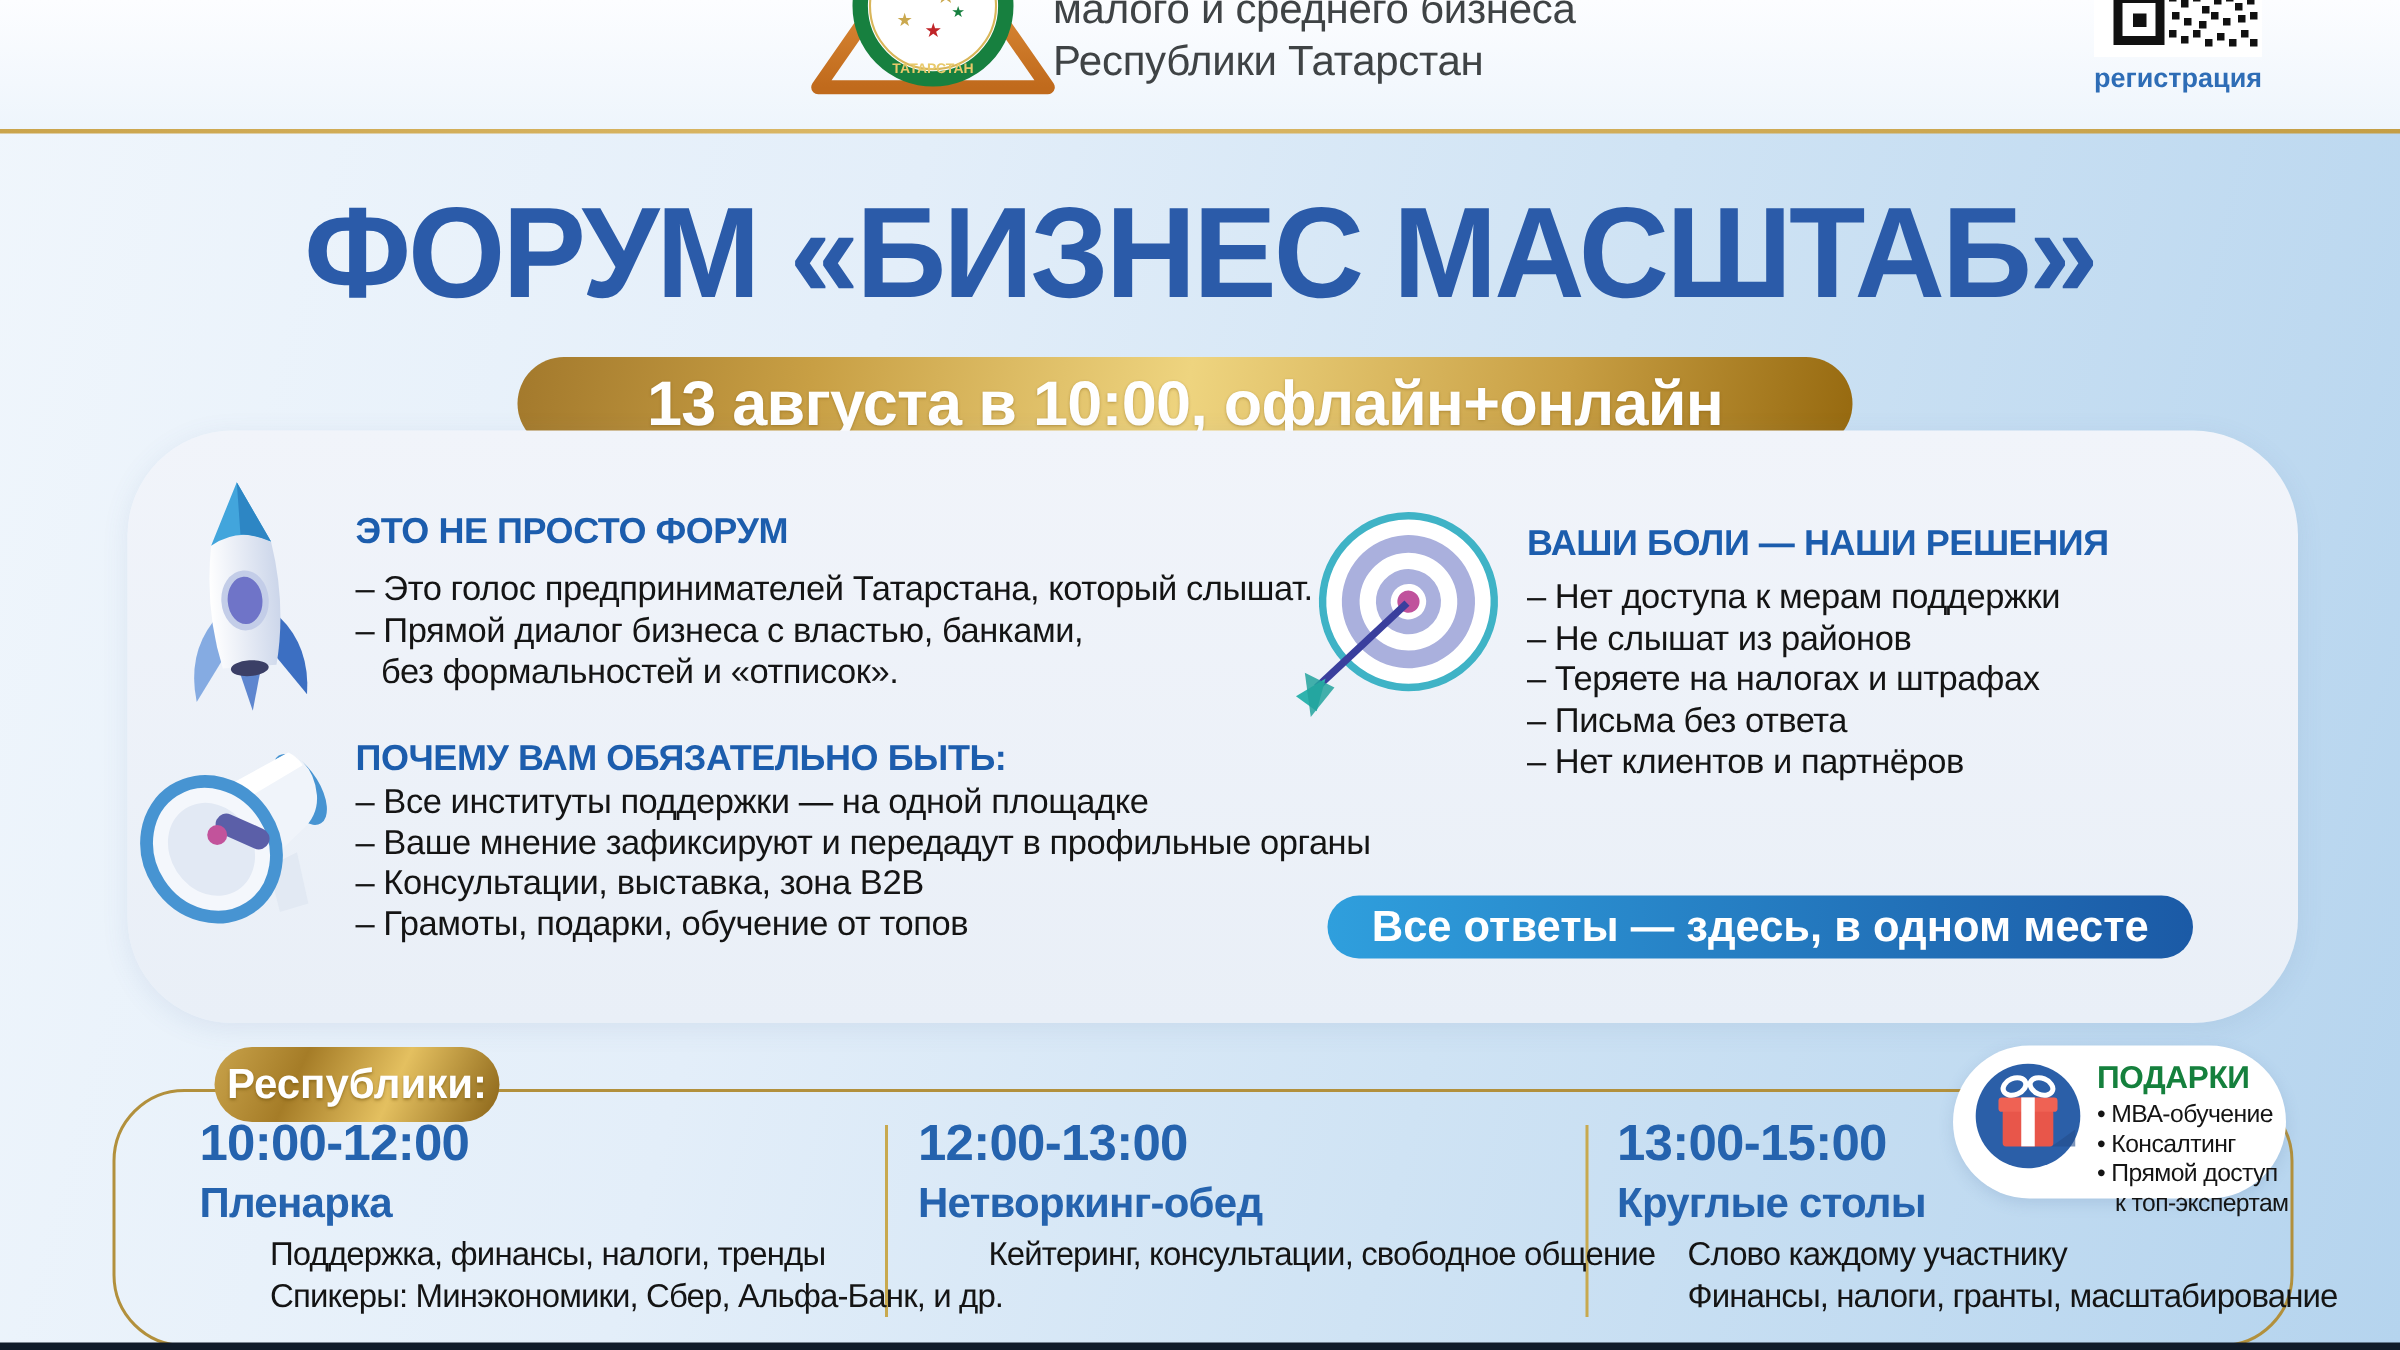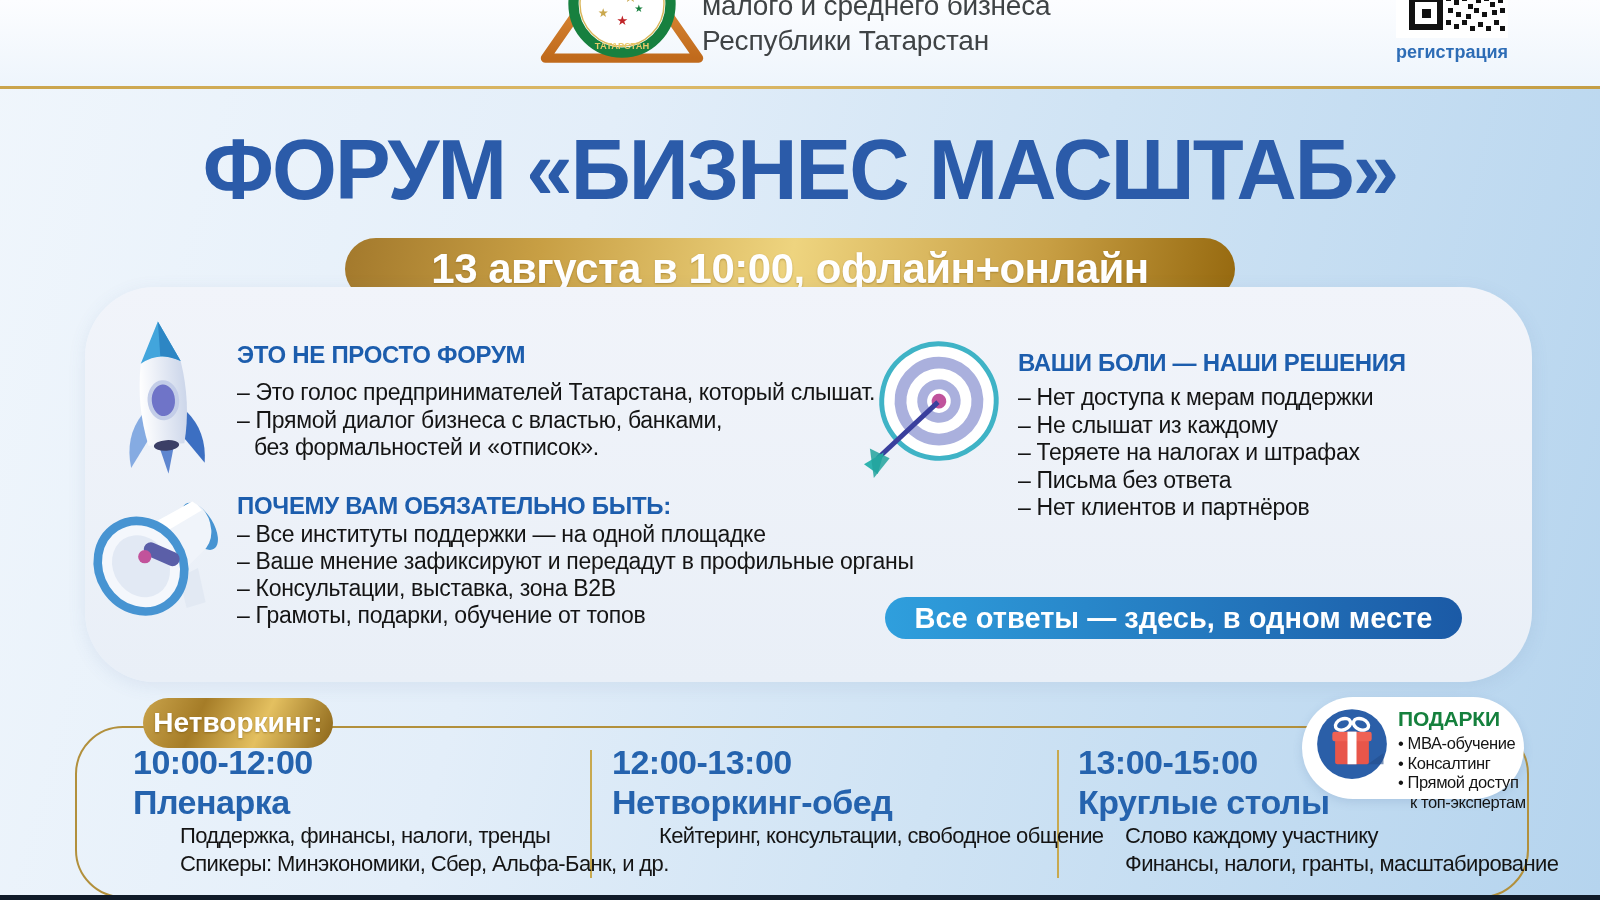--- a/index.html
+++ b/index.html
@@ -58,21 +58,21 @@
   .program-label{
     position:absolute; left:143px; top:698px; width:190px; height:50px; border-radius:25px;
     background:linear-gradient(115deg,#c9a34b 0%,#a57c27 30%,#e4c060 62%,#8a6418 100%);
     color:#fff; font-size:28px; font-weight:bold;
     display:flex; align-items:center; justify-content:center;
     text-shadow:0 1px 2px rgba(110,80,10,.5);
   }
   .divider{position:absolute; top:750px; width:2px; height:128px; background:#c8a94f;}
   .slot{position:absolute; top:742px; white-space:nowrap;}
   .slot .time{font-size:34px; font-weight:bold; color:#2563ae; letter-spacing:-0.5px; line-height:40px;}
-  .slot .slot-title{font-size:34px; font-weight:bold; color:#2563ae; letter-spacing:-0.5px; line-height:40px;}
+  .slot .slot-title{font-size:28px; font-weight:bold; color:#2563ae; letter-spacing:-0.5px; line-height:40px;}
   .slot .slot-line{font-size:22px; line-height:28px; color:#141414; letter-spacing:-0.6px;margin-left:47px;}
   .gift-badge{
     position:absolute; left:1302px; top:697px; width:222px; height:102px; border-radius:51px;
     background:#ffffff; box-shadow:0 3px 10px rgba(80,110,160,.18);
   }
   .gift-circle{position:absolute; left:14px; top:11px; width:72px; height:72px;}
   .gift-text{position:absolute; left:96px; top:10px; width:130px;}
   .gift-title{font-size:21px; font-weight:bold; color:#15803d; letter-spacing:-0.2px; margin-bottom:3px;}
   .gift-item{font-size:16.5px; line-height:19.5px; color:#141414; letter-spacing:-0.4px;}
   .gift-item .cont{display:block; margin-left:12px;}
@@ -204,30 +204,30 @@
       <circle cx="78" cy="68" r="7.5" fill="#c0529c"></circle>
     </g>
     <line x1="16" y1="126" x2="77" y2="69" stroke="#3a3f9d" stroke-width="5"></line>
     <path d="M2 132 L22 120 L16 142 Z" fill="#2fb3ae"></path>
     <path d="M8 116 L28 126 L12 146 Z" fill="#22a39e" opacity="0.85"></path>
   </svg>
 
   <h2 class="h-blue" style="left:1018px; top:349px;">ВАШИ БОЛИ — НАШИ РЕШЕНИЯ</h2>
   <div class="lines" style="left:1018px; top:384px;">
     <div>– Нет доступа к мерам поддержки</div>
-    <div>– Не слышат из каждому</div>
+    <div>– Не слышат из районов</div>
     <div>– Теряете на налогах и штрафах</div>
     <div>– Письма без ответа</div>
     <div>– Нет клиентов и партнёров</div>
   </div>
 
   <div class="answers-pill">Все ответы — здесь, в одном месте</div>
 
   <div class="program-box"></div>
-  <div class="program-label">Нетворкинг:</div>
+  <div class="program-label">Республики:</div>
   <div class="divider" style="left:590px;"></div>
   <div class="divider" style="left:1057px;"></div>
 
   <div class="slot" style="left:133px;">
     <div class="time">10:00-12:00</div>
     <div class="slot-title">Пленарка</div>
     <div class="slot-line">Поддержка, финансы, налоги, тренды</div>
     <div class="slot-line">Спикеры: Минэкономики, Сбер, Альфа-Банк, и др.</div>
   </div>
 

